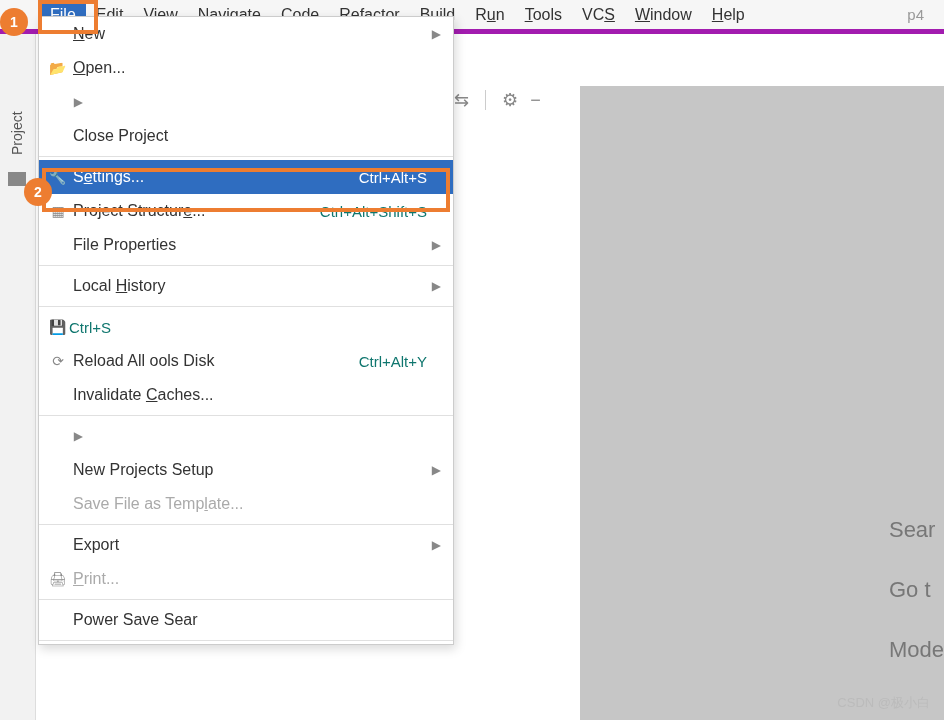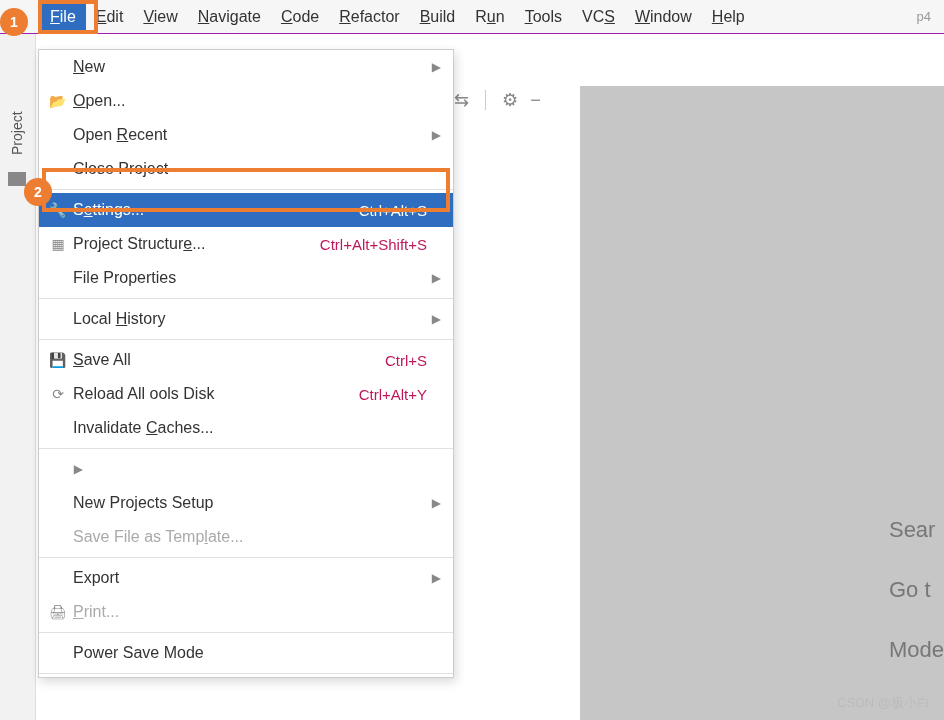--- a/index.html
+++ b/index.html
@@ -1,40 +1,40 @@
 <!DOCTYPE html>
 <html><head>
 <meta charset="utf-8">
 <style>
   * { box-sizing: border-box; margin: 0; padding: 0; font-family: "Segoe UI", Arial, sans-serif; }
   body { width: 944px; height: 720px; background: #fff; overflow: hidden; position: relative; }
 
-  .menubar { height: 34px; display: flex; align-items: center; padding-left: 40px; border-bottom: 1px solid #a21caf; background: #f6f6f6; font-size: 16px; color: #333; }
+  .menubar { height: 34px; display: flex; align-items: center; padding-left: 40px; border-bottom: 5px solid #a21caf; background: #f6f6f6; font-size: 16px; color: #333; }
   .menubar .menu-item { padding: 6px 10px; cursor: pointer; }
   .menubar .menu-item .accel { text-decoration: underline; }
   .menubar .menu-item.highlight { background: #2f6dc0; color: #fff; padding: 4px 10px; }
   .menubar .spacer { flex: 1; }
-  .menubar .project-label { color: #999; font-size: 13px; padding-right: 13px; }
+  .menubar .project-label { color: #999; font-size: 15px; padding-right: 20px; }
 
   .callout-1 { position: absolute; top: 0; left: 38px; width: 60px; height: 34px; border: 4px solid #ed7d31; z-index: 30; }
   .badge-1 { position: absolute; top: 8px; left: 0; width: 28px; height: 28px; border-radius: 50%; background: #ed7d31; color: #fff; display: flex; align-items: center; justify-content: center; font-size: 14px; font-weight: bold; z-index: 31; }
 
   .sidebar { position: absolute; top: 34px; left: 0; width: 36px; height: 686px; background: #f2f2f2; border-right: 1px solid #ddd; }
   .sidebar .proj-tab { position: absolute; top: 64px; left: 2px; width: 30px; height: 70px; writing-mode: vertical-rl; transform: rotate(180deg); color: #555; font-size: 14px; display: flex; align-items: center; justify-content: center; }
   .sidebar .folder-icon { position: absolute; top: 138px; left: 8px; width: 18px; height: 14px; background: #888; }
 
-  .dropdown { position: absolute; top: 49px; left: 38px; width: 416px; background: #fff; border: 1px solid #ccc; box-shadow: 2px 4px 10px rgba(0,0,0,0.15); z-index: 20; font-size: 16px; color: #333; }
+  .dropdown { position: absolute; top: 16px; left: 38px; width: 416px; background: #fff; border: 1px solid #ccc; box-shadow: 2px 4px 10px rgba(0,0,0,0.15); z-index: 20; font-size: 16px; color: #333; }
   .dropdown .item { display: flex; align-items: center; height: 34px; padding: 0 12px 0 8px; cursor: pointer; }
   .dropdown .item.disabled { color: #aaa; }
   .dropdown .item.selected { background: #2f6dc0; color: #fff; }
   .dropdown .item .icon { width: 22px; display: flex; align-items: center; justify-content: center; color: #888; font-size: 14px; }
   .dropdown .item.selected .icon { color: #fff; }
   .dropdown .item .label { flex: 1; padding-left: 4px; }
   .dropdown .item .label .accel { text-decoration: underline; }
-  .dropdown .item .shortcut { color: #be185d; font-size: 15px; }
+  .dropdown .item .shortcut { color: #0f766e; font-size: 15px; }
   .dropdown .item.selected .shortcut { color: #fff; margin-left: 26px; }
   .dropdown .item .arrow { width: 14px; text-align: right; color: #888; font-size: 12px; }
   .dropdown .item.selected .arrow { color: #fff; }
   .dropdown .sep { height: 1px; background: #e0e0e0; margin: 3px 0; }
 
   .callout-2 { position: absolute; top: 168px; left: 42px; width: 408px; height: 44px; border: 4px solid #ed7d31; z-index: 30; }
   .badge-2 { position: absolute; top: 178px; left: 24px; width: 28px; height: 28px; border-radius: 50%; background: #ed7d31; color: #fff; display: flex; align-items: center; justify-content: center; font-size: 14px; font-weight: bold; z-index: 31; }
 
   .toolbar-strip { position: absolute; top: 86px; left: 454px; height: 28px; display: flex; align-items: center; gap: 12px; color: #888; font-size: 18px; }
   .toolbar-strip .div { width: 1px; height: 20px; background: #ccc; margin: 0 4px; }
@@ -79,21 +79,20 @@
       <span class="arrow">▶</span>
     </div>
     <div class="item">
       <span class="icon">📂</span>
       <span class="label"><span class="accel">O</span>pen...</span>
       <span class="shortcut"></span>
       <span class="arrow"></span>
     </div>
     <div class="item">
       <span class="icon"></span>
-      <span class="label">Open <span class="accel">R</span>ecent</span>
       <span class="shortcut"></span>
       <span class="arrow">▶</span>
     </div>
     <div class="item">
       <span class="icon"></span>
       <span class="label">Close Pro<span class="accel">j</span>ect</span>
       <span class="shortcut"></span>
       <span class="arrow"></span>
     </div>
     <div class="sep"></div>
@@ -118,21 +117,20 @@
     <div class="sep"></div>
     <div class="item">
       <span class="icon"></span>
       <span class="label">Local <span class="accel">H</span>istory</span>
       <span class="shortcut"></span>
       <span class="arrow">▶</span>
     </div>
     <div class="sep"></div>
     <div class="item">
       <span class="icon">💾</span>
-      <span class="label"><span class="accel">S</span>ave All</span>
       <span class="shortcut">Ctrl+S</span>
       <span class="arrow"></span>
     </div>
     <div class="item">
       <span class="icon">⟳</span>
       <span class="label">Reload All ools Disk</span>
       <span class="shortcut">Ctrl+Alt+Y</span>
       <span class="arrow"></span>
     </div>
     <div class="item">
@@ -168,21 +166,21 @@
     </div>
     <div class="item disabled">
       <span class="icon">🖨</span>
       <span class="label"><span class="accel">P</span>rint...</span>
       <span class="shortcut"></span>
       <span class="arrow"></span>
     </div>
     <div class="sep"></div>
     <div class="item">
       <span class="icon"></span>
-      <span class="label">Power Save Mode</span>
+      <span class="label">Power Save Sear</span>
       <span class="shortcut"></span>
       <span class="arrow"></span>
     </div>
     <div class="sep"></div>
   </div>
 
 <div class="callout-2"></div>
 <div class="badge-2">2</div>
 
 <div class="toolbar-strip">

